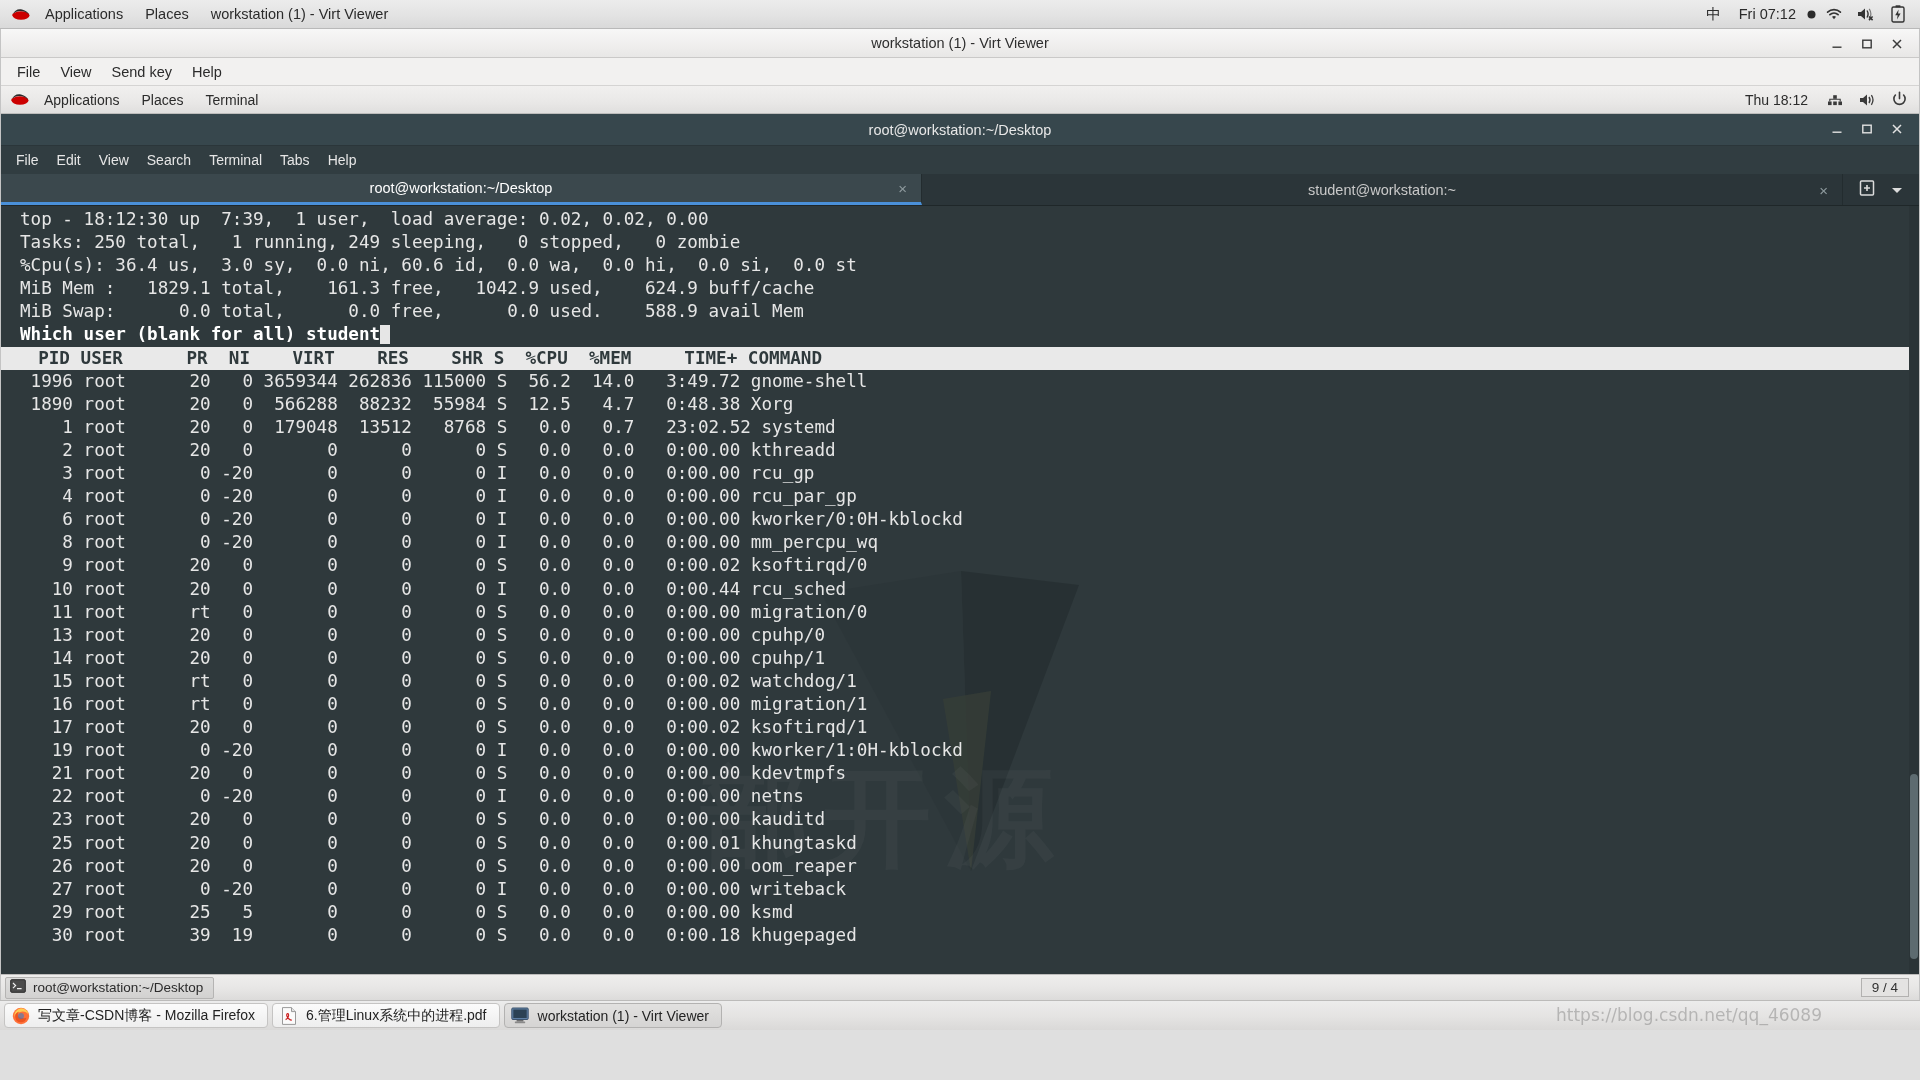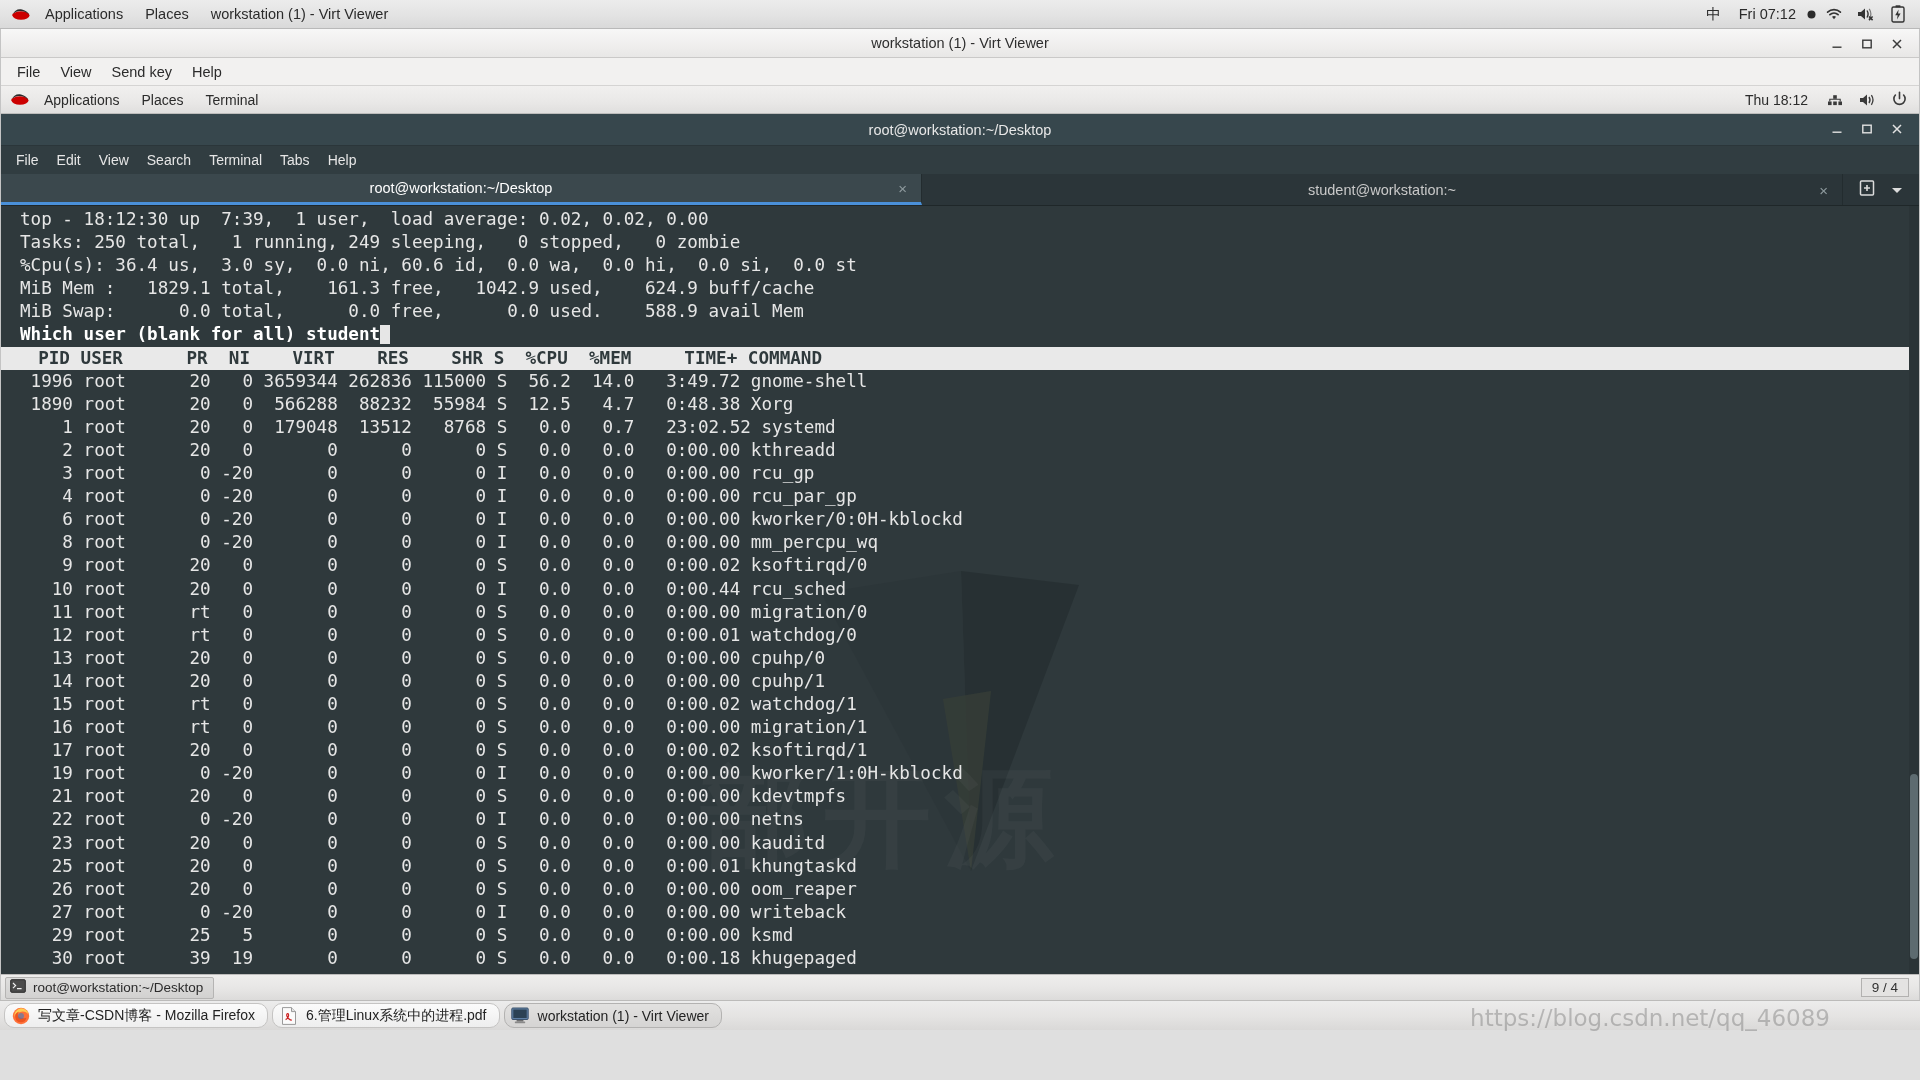--- a/index.html
+++ b/index.html
@@ -319,36 +319,36 @@
     position: relative;
   }
   .host-task {
     display: flex;
     align-items: center;
     gap: 8px;
     height: 25px;
     padding: 0 12px 0 6px;
     background: linear-gradient(to bottom,#fbfbfb,#eeeeee);
     border: 1px solid #c5c4c3;
-    border-radius: 10px;
+    border-radius: 4px;
     font-size: 14px;
     color: #232323;
     white-space: nowrap;
   }
   .host-task.active {
     background: linear-gradient(to bottom,#e2e1e0,#d5d4d3);
     border-color: #b3b2b1;
   }
   .host-task .ic { width: 19px; height: 19px; display:inline-flex; align-items:center; justify-content:center; flex:0 0 19px; }
 
   .csdn-wm {
     position: absolute;
-    right: 90px;
+    right: 98px;
     top: 4px;
-    font-size: 23px;
+    font-size: 17px;
     color: rgba(110,110,110,0.40);
     font-family: "DejaVu Sans", sans-serif;
     white-space: nowrap;
     pointer-events: none;
     text-align: right;
   }
 </style>
 </head>
 <body>
 
@@ -549,21 +549,20 @@
                 <div class="term-line"> 1890 root      20   0  566288  88232  55984 S  12.5   4.7   0:48.38 Xorg</div>
                 <div class="term-line">    1 root      20   0  179048  13512   8768 S   0.0   0.7   23:02.52 systemd</div>
                 <div class="term-line">    2 root      20   0       0      0      0 S   0.0   0.0   0:00.00 kthreadd</div>
                 <div class="term-line">    3 root       0 -20       0      0      0 I   0.0   0.0   0:00.00 rcu_gp</div>
                 <div class="term-line">    4 root       0 -20       0      0      0 I   0.0   0.0   0:00.00 rcu_par_gp</div>
                 <div class="term-line">    6 root       0 -20       0      0      0 I   0.0   0.0   0:00.00 kworker/0:0H-kblockd</div>
                 <div class="term-line">    8 root       0 -20       0      0      0 I   0.0   0.0   0:00.00 mm_percpu_wq</div>
                 <div class="term-line">    9 root      20   0       0      0      0 S   0.0   0.0   0:00.02 ksoftirqd/0</div>
                 <div class="term-line">   10 root      20   0       0      0      0 I   0.0   0.0   0:00.44 rcu_sched</div>
                 <div class="term-line">   11 root      rt   0       0      0      0 S   0.0   0.0   0:00.00 migration/0</div>
-                <div class="term-line">   12 root      rt   0       0      0      0 S   0.0   0.0   0:00.01 watchdog/0</div>
                 <div class="term-line">   13 root      20   0       0      0      0 S   0.0   0.0   0:00.00 cpuhp/0</div>
                 <div class="term-line">   14 root      20   0       0      0      0 S   0.0   0.0   0:00.00 cpuhp/1</div>
                 <div class="term-line">   15 root      rt   0       0      0      0 S   0.0   0.0   0:00.02 watchdog/1</div>
                 <div class="term-line">   16 root      rt   0       0      0      0 S   0.0   0.0   0:00.00 migration/1</div>
                 <div class="term-line">   17 root      20   0       0      0      0 S   0.0   0.0   0:00.02 ksoftirqd/1</div>
                 <div class="term-line">   19 root       0 -20       0      0      0 I   0.0   0.0   0:00.00 kworker/1:0H-kblockd</div>
                 <div class="term-line">   21 root      20   0       0      0      0 S   0.0   0.0   0:00.00 kdevtmpfs</div>
                 <div class="term-line">   22 root       0 -20       0      0      0 I   0.0   0.0   0:00.00 netns</div>
                 <div class="term-line">   23 root      20   0       0      0      0 S   0.0   0.0   0:00.00 kauditd</div>
                 <div class="term-line">   25 root      20   0       0      0      0 S   0.0   0.0   0:00.01 khungtaskd</div>

